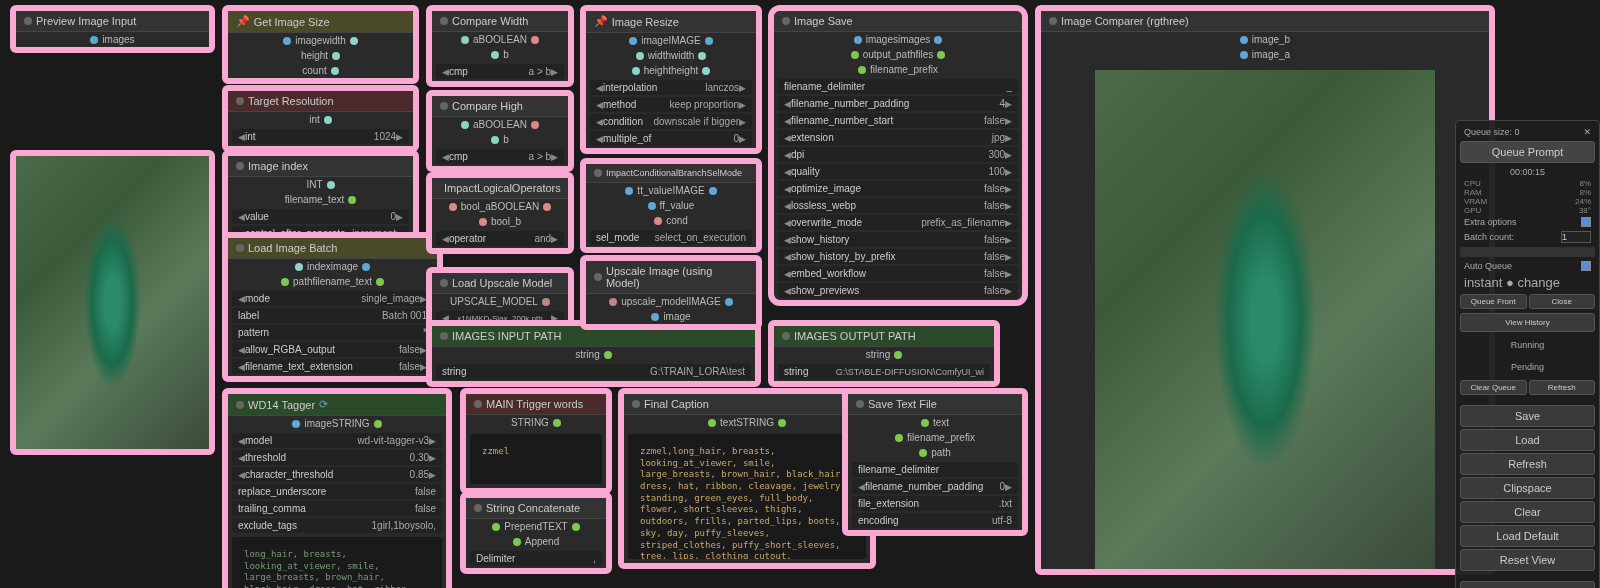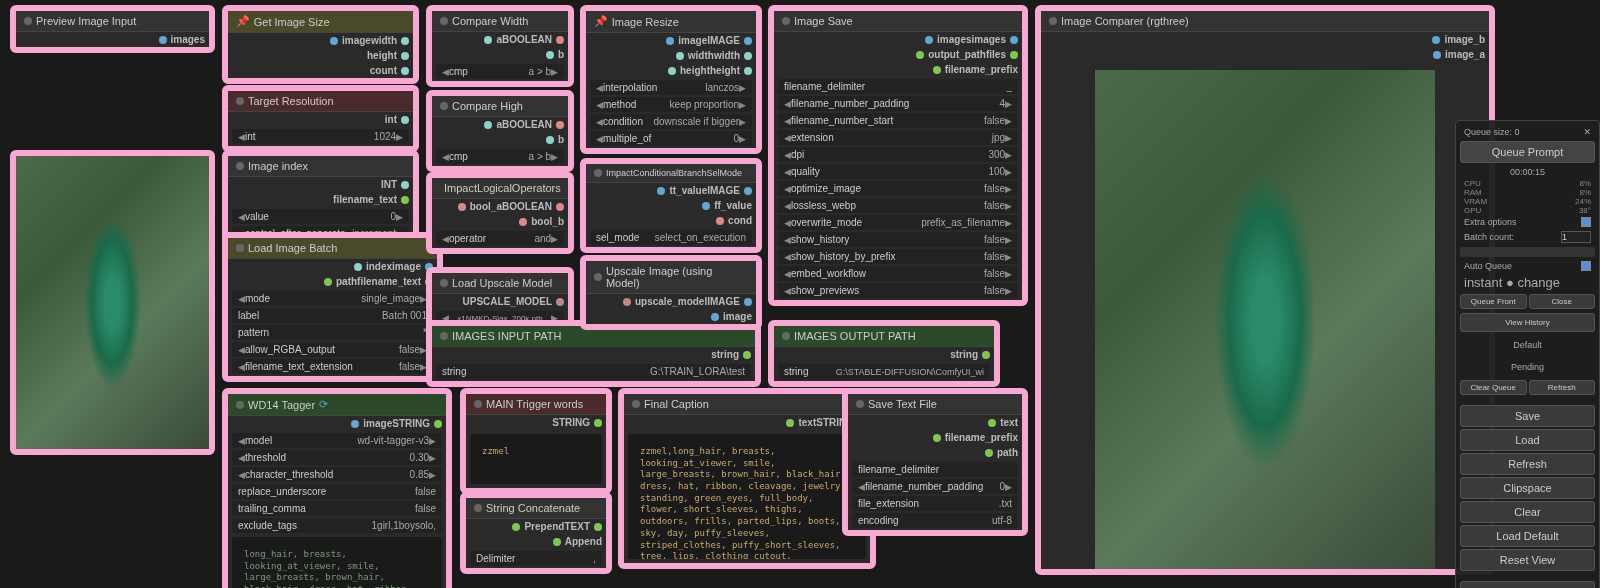--- a/index.html
+++ b/index.html
@@ -1,21 +1,21 @@
 <!DOCTYPE html>
 <html><head>
 <meta charset="utf-8">
 <style>
 * { margin:0; padding:0; box-sizing:border-box; font-family:Arial,sans-serif; }
 body { background:#1a1a1a; color:#bbb; font-size:11px; width:1600px; height:588px; overflow:hidden; position:relative; }
 .canvas { position:relative; width:1600px; height:588px; }
 .node { position:absolute; background:#2a2a2a; border:6px solid #f9a8d4; border-radius:6px; overflow:hidden; }
 .node-header { background:#333; padding:4px 8px; font-size:11px; color:#ccc; display:flex; align-items:center; gap:4px; border-bottom:1px solid #444; }
 .node-header .dot { width:8px; height:8px; border-radius:50%; background:#666; display:inline-block; }
-.io-row { display:flex; justify-content:flex-end; align-items:center; padding:2px 4px; font-size:10px;font-weight:bold; }
+.io-row { display:flex; justify-content:center; align-items:center; padding:2px 4px; font-size:10px; }
 .io-left { display:flex; align-items:center; gap:4px; }
 .io-right { display:flex; align-items:center; gap:4px; }
 .port { width:8px; height:8px; border-radius:50%; display:inline-block; }
 .port-img { background:#5fa8d3; }
 .port-str { background:#7ec850; }
 .port-int { background:#8dd3c7; }
 .port-bool { background:#d88; }
 .port-model { background:#b88; }
 .widget { background:#222; border-radius:3px; margin:2px 4px; padding:2px 6px; display:flex; justify-content:space-between; align-items:center; font-size:10px; color:#ccc; }
 .widget .arrow { color:#888; font-size:9px; cursor:pointer; }
@@ -540,21 +540,21 @@
           <span>text</span>
         </span>
         <span class="io-right">
           <span>STRING</span>
           <span class="port port-str"></span>
         </span>
       </div>
   <div class="textbox" style="height:125px; overflow:hidden">zzmel,long_hair, breasts, looking_at_viewer, smile, large_breasts, brown_hair, black_hair, dress, hat, ribbon, cleavage, jewelry, standing, green_eyes, full_body, flower, short_sleeves, thighs, outdoors, frills, parted_lips, boots, sky, day, puffy_sleeves, striped_clothes, puffy_short_sleeves, tree, lips, clothing_cutout, thigh_strap, makeup, cleavage_cutout, sunlight, knee_boots, building, cross-laced_footwear, green_dress, top_hat, green_headwear, skirt_hold, hat_flower, red_lips, thighlet, dappled_sunlight, green_footwear, barrel</div>
 </div>
 
-<div class="node" style="left:768px; top:5px; width:260px;">
+<div class="node" style="left:768px; top:5px; width:260px;border-radius:12px;">
   <div class="node-header">
         <span class="dot"></span>
         <span>Image Save</span>
       </div>
   <div class="io-row">
         <span class="io-left">
           <span class="port port-img"></span>
           <span>images</span>
         </span>
         <span class="io-right">
@@ -776,21 +776,21 @@
       </div>
   <div class="sidebar-row" style="font-size:13px">
         <span><span>instant</span> ● <span>change</span></span>
       </div>
   <div class="mini-row">
         <div class="sidebar-btn">Queue Front</div>
         <div class="sidebar-btn">Close</div>
       </div>
   <div class="sidebar-btn" style="font-size:8px">View History</div>
   <div class="sidebar-row" style="justify-content:center;padding:6px">
-        <span>Default</span>
+        <span>Running</span>
       </div>
   <div class="sidebar-row" style="justify-content:center;padding:6px">
         <span>Pending</span>
       </div>
   <div class="mini-row">
         <div class="sidebar-btn">Clear Queue</div>
         <div class="sidebar-btn">Refresh</div>
       </div>
   <div style="height:6px"></div>
   <div class="sidebar-btn">Save</div>

